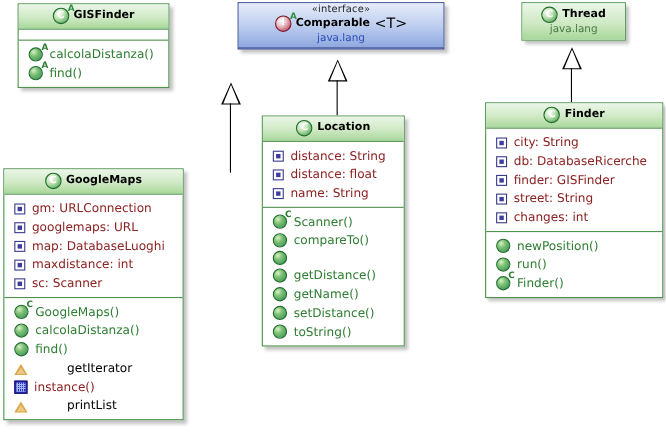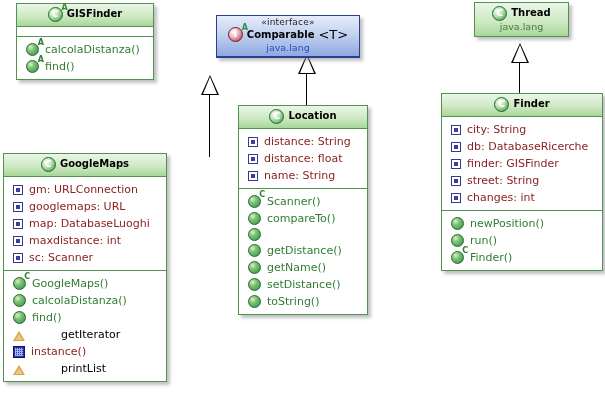--- a/index.html
+++ b/index.html
@@ -315,21 +315,21 @@
       <span class="ic ic-sq"></span>
       <span>instance()</span>
     </div>
     <div class="member plain">
       <span class="ic ic-tri"></span>
       <span>printList</span>
     </div>
   </div>
 </div>
 
-<div class="umlbox iface" style="left:216px; top:15px; width:144px;">
+<div class="umlbox iface" style="left:216px; top:2px; width:188px;">
   <div class="hdr iface noline">
     <div class="stereo">«interface»</div>
     <div class="namerow">
       <span class="ic ic-class red">I<span class="sup redsup">A</span></span>
       <span class="clsname">Comparable</span>
       <span class="generic">&lt;T&gt;</span>
     </div>
     <div class="pkg blue">java.lang</div>
   </div>
 </div>

